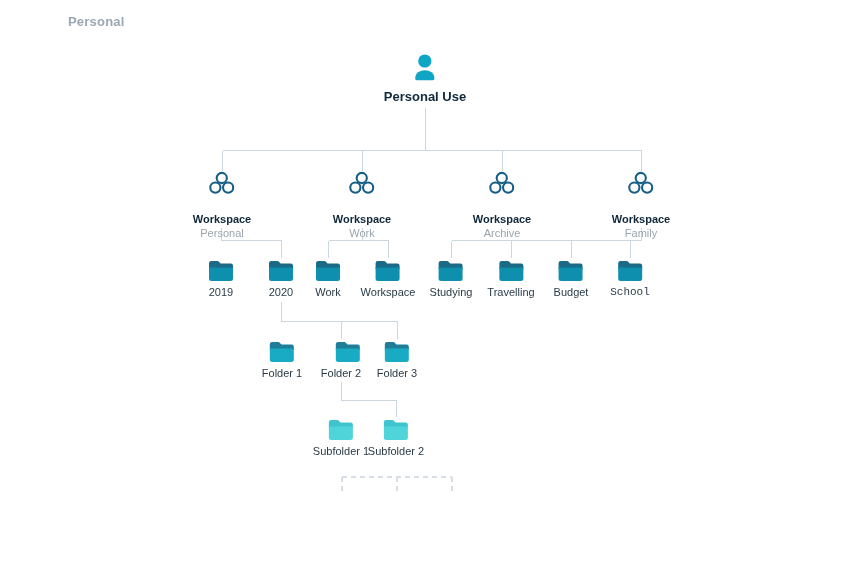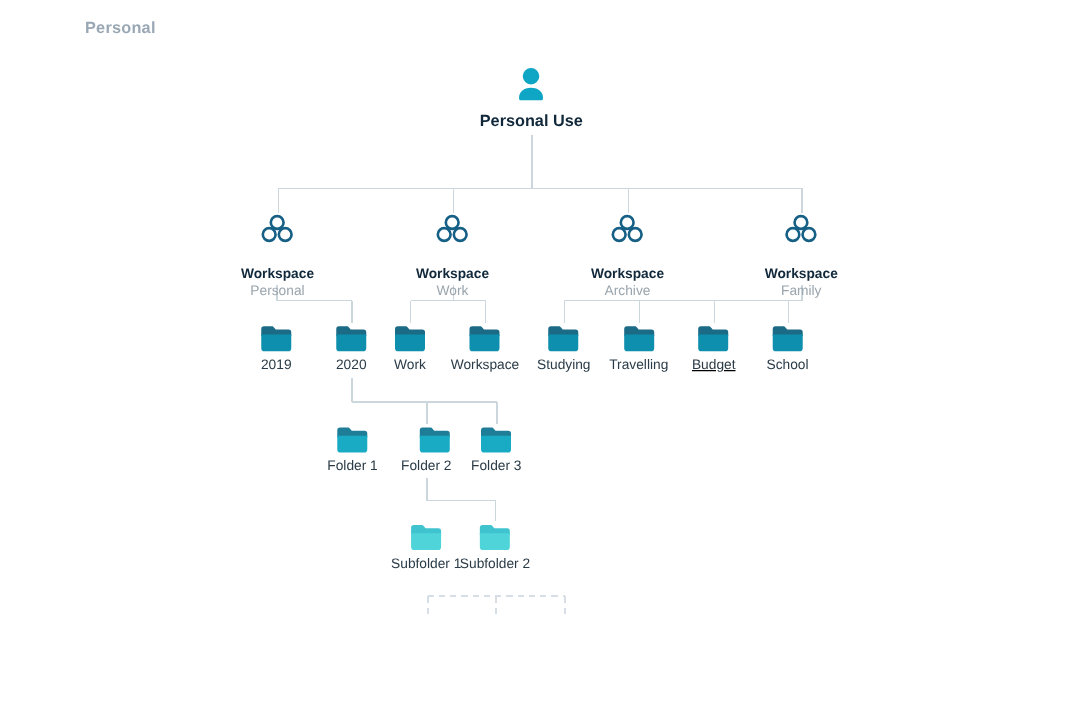--- a/index.html
+++ b/index.html
@@ -256,31 +256,31 @@
   <div class="node node-folder" style="left:511px; top:260px;">
     <span class="glyph">
       <svg width="26" height="22" viewBox="0 0 26 22">
         <path d="M1 3.2A2.2 2.2 0 0 1 3.2 1h6.1c.9 0 1.4.3 1.9.9l1.4 1.7h10.2A2.2 2.2 0 0 1 25 5.8v3.1H1z" fill="#1b6b86"></path>
         <path d="M1 7.6h24v10.9A2.5 2.5 0 0 1 22.5 21h-19A2.5 2.5 0 0 1 1 18.5z" fill="#0e8fad"></path>
       </svg>
     </span>
     <span class="lbl lbl-main">Travelling</span>
   </div>
 
-  <div class="node node-folder" style="left:571px; top:260px;text-decoration:underline;">
+  <div class="node node-folder" style="left:571px; top:260px;">
     <span class="glyph">
       <svg width="26" height="22" viewBox="0 0 26 22">
         <path d="M1 3.2A2.2 2.2 0 0 1 3.2 1h6.1c.9 0 1.4.3 1.9.9l1.4 1.7h10.2A2.2 2.2 0 0 1 25 5.8v3.1H1z" fill="#1b6b86"></path>
         <path d="M1 7.6h24v10.9A2.5 2.5 0 0 1 22.5 21h-19A2.5 2.5 0 0 1 1 18.5z" fill="#0e8fad"></path>
       </svg>
     </span>
     <span class="lbl lbl-main">Budget</span>
   </div>
 
-  <div class="node node-folder" style="left:630px; top:260px;">
+  <div class="node node-folder" style="left:630px; top:260px;font-family:Liberation Mono, monospace;">
     <span class="glyph">
       <svg width="26" height="22" viewBox="0 0 26 22">
         <path d="M1 3.2A2.2 2.2 0 0 1 3.2 1h6.1c.9 0 1.4.3 1.9.9l1.4 1.7h10.2A2.2 2.2 0 0 1 25 5.8v3.1H1z" fill="#1b6b86"></path>
         <path d="M1 7.6h24v10.9A2.5 2.5 0 0 1 22.5 21h-19A2.5 2.5 0 0 1 1 18.5z" fill="#0e8fad"></path>
       </svg>
     </span>
     <span class="lbl lbl-main">School</span>
   </div>
 
   <div class="node node-folder" style="left:282px; top:341px;text-align:center;">

